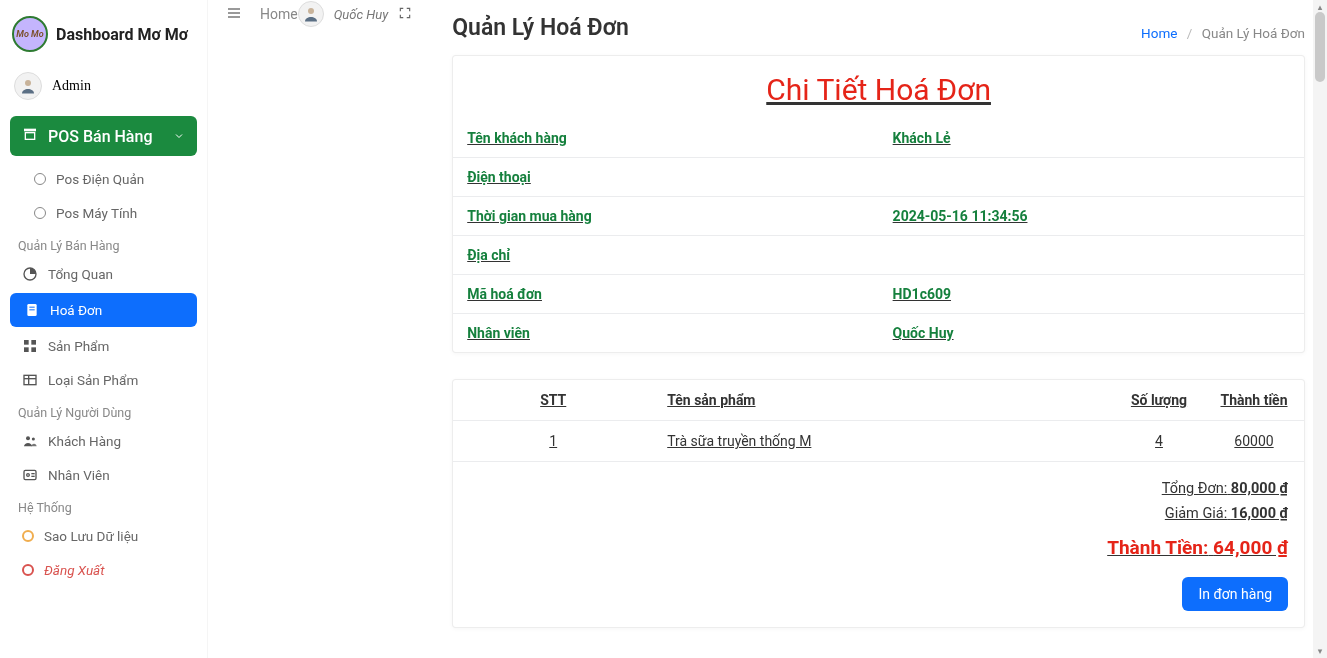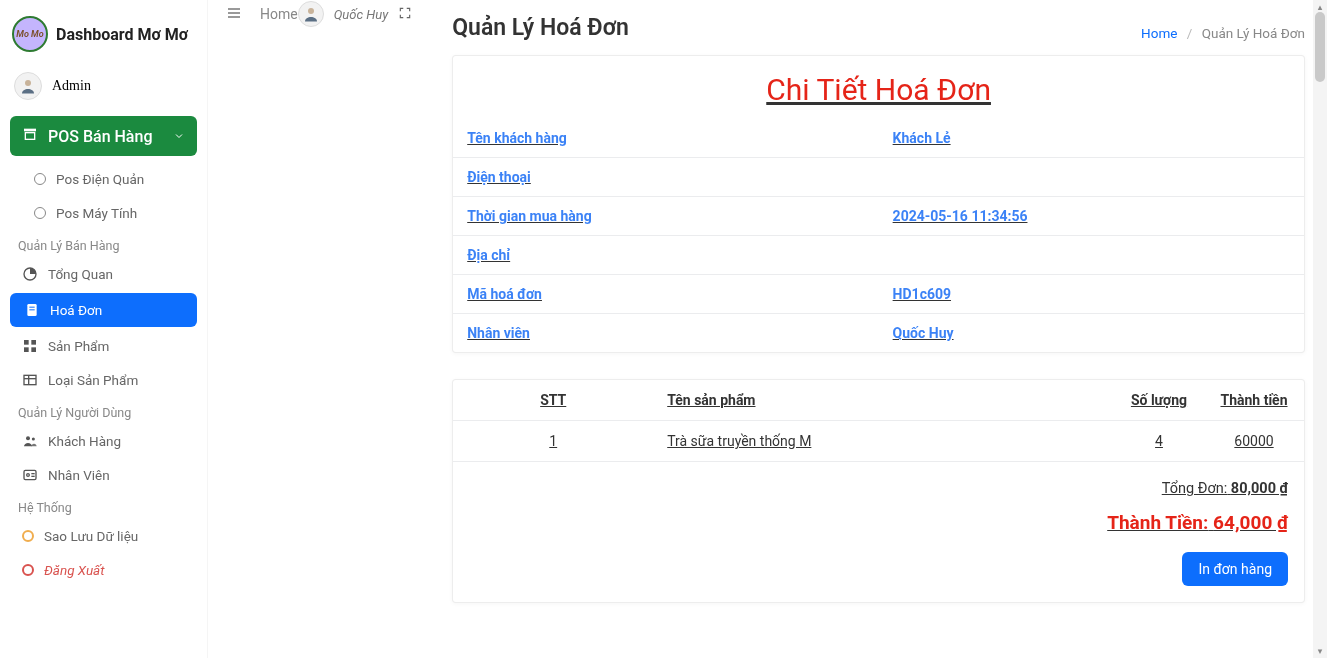--- a/index.html
+++ b/index.html
@@ -41,21 +41,21 @@
 .content { padding: 14px 22px 20px 22px; overflow-y: scroll; flex: 1; }
 .page-header-row { display: flex; align-items: flex-end; margin-bottom: 14px; }
 .page-title { font-size: 23px; font-weight: 600; color: #333; }
 .crumbs { margin-left: auto; font-size: 13.5px; color: #888; }
 .crumbs a { color: #0d6efd; text-decoration: none; }
 .crumbs .sep { margin: 0 6px; color: #bbb; }
 
 .card { background: #fff; border: 1px solid rgba(0,0,0,0.07); border-radius: 4px; box-shadow: 0 1px 4px rgba(0,0,0,0.04); text-decoration: underline; }
 .detail-title { text-align: center; color: #e52418; font-size: 30px; padding: 16px 0 12px 0; font-weight: 400; }
 .info-table { width: 100%; border-collapse: collapse; }
-.info-table td, .info-table th { text-align: left; padding: 11px 14px; border-bottom: 1px solid #ebecee; font-size: 14px; color: #3b82f6; }
+.info-table td, .info-table th { text-align: left; padding: 11px 14px; border-bottom: 1px solid #ebecee; font-size: 14px; color: #15803d; }
 .info-table th { font-weight: 700; width: 50%; }
 .info-table tr:last-child td, .info-table tr:last-child th { border-bottom: none; }
 
 .items-card { margin-top: 26px; padding-bottom: 16px; }
 .items-table { width: 100%; border-collapse: collapse; }
 .items-table th, .items-table td { padding: 12px 14px; border-bottom: 1px solid #ebecee; font-size: 14px; }
 .items-table thead th { font-weight: 700; text-align: left; color: #333; }
 .items-table thead th:nth-child(1), .items-table tbody td:nth-child(1) { text-align: center; width: 200px; }
 .items-table thead th:nth-child(3), .items-table tbody td:nth-child(3) { text-align: center; width: 90px; }
 .items-table thead th:nth-child(4), .items-table tbody td:nth-child(4) { text-align: center; width: 100px; }
@@ -280,20 +280,24 @@
             <td>4</td>
             <td>60000</td>
           </tr>
         </tbody>
       </table>
       <div class="totals">
         <div class="trow">
           <span class="lab">Tổng Đơn:</span>
           <span class="val">80,000 ₫</span>
         </div>
+        <div class="trow">
+          <span class="lab">Giảm Giá:</span>
+          <span class="val">16,000 ₫</span>
+        </div>
         <div class="trow grand">
           <span>Thành Tiền:</span>
           <span>64,000 ₫</span>
         </div>
       </div>
       <div class="print-row">
         <button class="btn-primary">In đơn hàng</button>
       </div>
     </div>
   </div>

